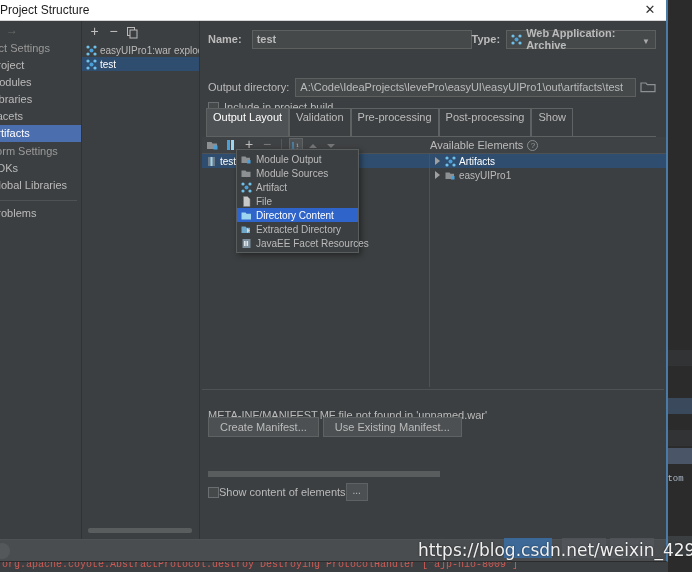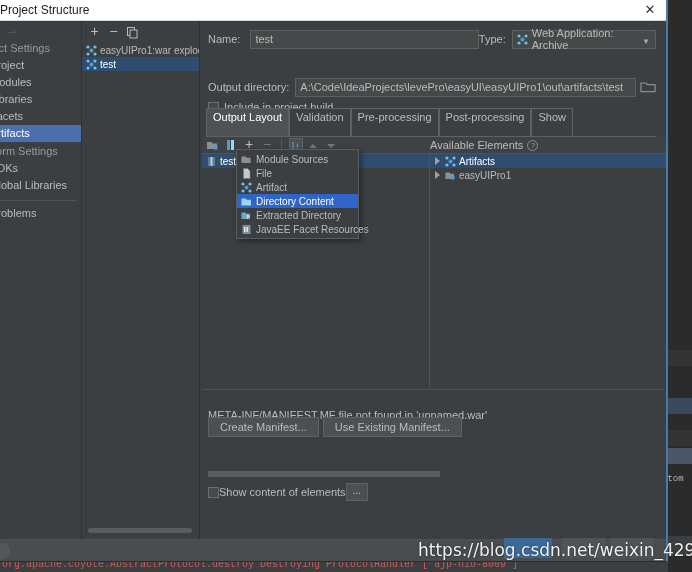--- a/index.html
+++ b/index.html
@@ -97,21 +97,21 @@
   }
   .ap-row.sel { background: #2f4e6f; color: #ffffff; }
   .ap-hscroll {
     position: absolute; left: 6px; bottom: 6px; width: 104px; height: 5px;
     background: #5a5d5e; border-radius: 2px;
   }
 
   
   .mainpane { flex: 1 1 auto; background: #3c3f41; position: relative; min-width: 0; overflow: hidden; }
 
-  .row-name { position: absolute; left: 8px; top: 8px; right: 10px; height: 20px; display: flex; align-items: center; }
+  .row-name { position: absolute; left: 8px; top: 8px; right: 10px; height: 20px; display: flex; align-items: center; font-weight: bold; }
   .lbl { font-size: 11px; color: #bbbbbb; white-space: nowrap; }
   .txtfield {
     background: #45494a; border: 1px solid #5e6060; color: #bbbbbb;
     font-size: 11px; height: 19px; line-height: 17px; padding: 0 4px;
   }
   .name-input { margin-left: 10px; width: 231px; }
   .type-label { margin-left: 0; }
   .combo {
     margin-left: 6px; flex: 1 1 auto; height: 19px; background: #45494a;
     border: 1px solid #5e6060; display: flex; align-items: center;
@@ -456,45 +456,54 @@
           <span class="cbox"></span>
           <span class="lbl">Show content of elements</span>
           <span class="ellipsis-btn">...</span>
         </div>
       </div>
 
       <div class="ctxmenu">
         <div class="ctx-item">
           <span class="ic">
             <svg width="11" height="11" viewBox="0 0 11 11">
+              <path d="M0.5 2.5h4l1 1.3H9v5.2H0.5z" fill="#8d9093"></path>
+              <rect x="6" y="6" width="3.5" height="3.5" fill="#4a9fd8"></rect>
+            </svg>
+          </span>
+          <span>Module Output</span>
+        </div>
+        <div class="ctx-item">
+          <span class="ic">
+            <svg width="11" height="11" viewBox="0 0 11 11">
               <path d="M0.5 2.5h4l1 1.3H9.5v5.2H0.5z" fill="#8d9093"></path>
             </svg>
           </span>
           <span>Module Sources</span>
-        </div>
-        <div class="ctx-item">
-          <span class="ic">
-            <svg width="11" height="11" viewBox="0 0 11 11">
-              <path d="M2.5 0.5h4l2.5 2.5v7.5h-6.5z" fill="#c8c8c8" stroke="#7a7a7a" stroke-width="0.6"></path>
-            </svg>
-          </span>
-          <span>File</span>
         </div>
         <div class="ctx-item">
           <span class="ic">
             <svg width="11" height="11" viewBox="0 0 11 11">
               <circle cx="5.5" cy="5.5" r="2" fill="#4a9fd8"></circle>
               <circle cx="2" cy="2" r="1.6" fill="#6fc0ea"></circle>
               <circle cx="9" cy="2" r="1.6" fill="#6fc0ea"></circle>
               <circle cx="2" cy="9" r="1.6" fill="#6fc0ea"></circle>
               <circle cx="9" cy="9" r="1.6" fill="#6fc0ea"></circle>
             </svg>
           </span>
           <span>Artifact</span>
         </div>
+        <div class="ctx-item">
+          <span class="ic">
+            <svg width="11" height="11" viewBox="0 0 11 11">
+              <path d="M2.5 0.5h4l2.5 2.5v7.5h-6.5z" fill="#c8c8c8" stroke="#7a7a7a" stroke-width="0.6"></path>
+            </svg>
+          </span>
+          <span>File</span>
+        </div>
         <div class="ctx-item sel">
           <span class="ic">
             <svg width="11" height="11" viewBox="0 0 11 11">
               <path d="M0.5 2.5h4l1 1.3H10v5.7H0.5z" fill="#9dd4f0"></path>
             </svg>
           </span>
           <span>Directory Content</span>
         </div>
         <div class="ctx-item">
           <span class="ic">

